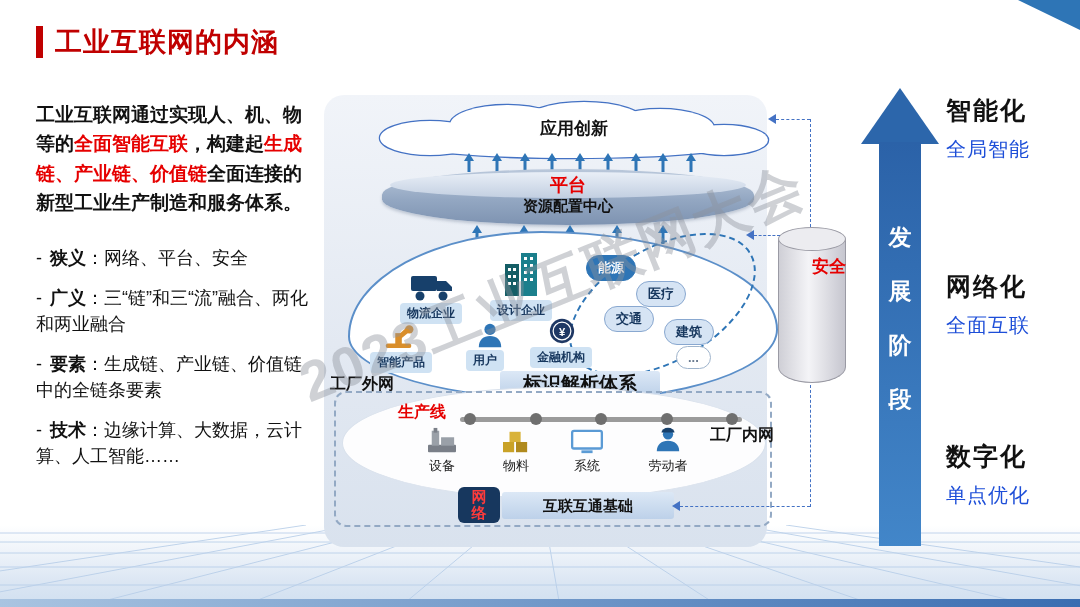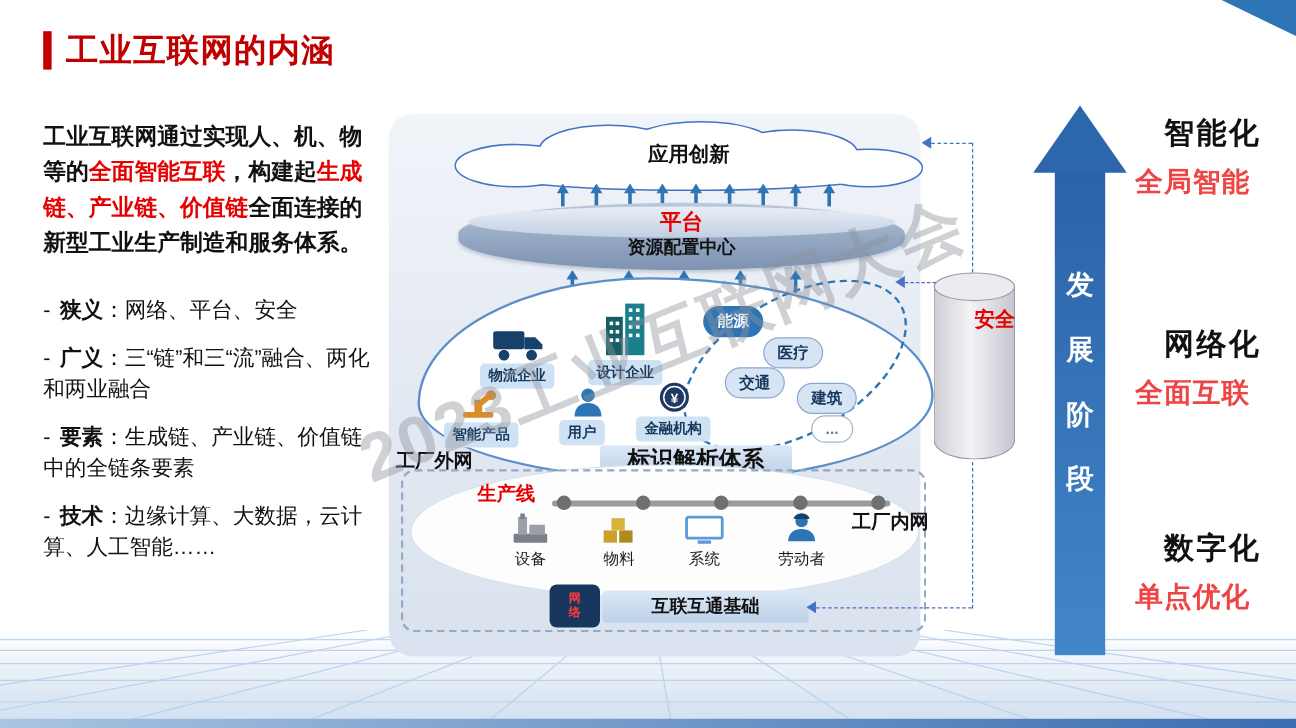--- a/index.html
+++ b/index.html
@@ -79,21 +79,21 @@
     border:2px dashed #93a9c4; border-radius:12px; }
 
   .prod-label { left:74px; top:307px; font-size:16px; font-weight:bold; color:#e60000; white-space:nowrap; }
   .prod-line { left:136px; top:322px; width:282px; height:5px; background:#9b9b9b; border-radius:3px; }
   .prod-dots { left:140px; top:318px; width:274px; display:flex; justify-content:space-between; }
   .dot { width:12px; height:12px; border-radius:50%; background:#6f6f6f; }
 
   .floor-item-label { position:absolute; font-size:13px; color:#1a1a1a; width:56px; text-align:center; }
   .net-box { left:134px; top:392px; width:42px; height:36px; background:#17375e; border-radius:6px;
     display:flex; align-items:center; justify-content:center; }
-  .net-box span { width:17px; word-break:break-all; line-height:1.1; font-size:10px; font-weight:bold; color:#ff3b3b; text-align:center; }
+  .net-box span { width:17px; word-break:break-all; line-height:1.1; font-size:15px; font-weight:bold; color:#ff3b3b; text-align:center; }
   .net-bar { left:178px; top:397px; width:172px; height:27px; border-radius:3px;
     background:linear-gradient(180deg,#dce8f6,#bdd1e9); text-align:center; line-height:27px;
     font-size:15px; font-weight:bold; color:#111; }
 
   .cylinder { left:454px; top:132px; width:68px; height:156px; }
   .cyl-body { position:absolute; top:12px; left:0; right:0; bottom:0;
     background:linear-gradient(90deg,#cfcfd6,#f4f4f7 45%,#c6c6cf);
     border:1.5px solid #9a9aa4; border-top:none; border-radius:0 0 34px 34px / 0 0 16px 16px; }
   .cyl-top { position:absolute; top:0; left:0; right:0; height:24px; background:#ececf0;
     border:1.5px solid #9a9aa4; border-radius:50%; }
@@ -114,22 +114,22 @@
 
   
   .big-arrow-head { position:absolute; left:861px; top:88px; width:0; height:0; z-index:2;
     border-left:39px solid transparent; border-right:39px solid transparent; border-bottom:56px solid #2c66ab; }
   .big-arrow-shaft { position:absolute; left:879px; top:142px; width:42px; height:404px; z-index:2;
     background:linear-gradient(180deg,#2b62a8,#4286c9); display:flex; justify-content:center; }
   .big-arrow-shaft span { margin-top:68px; width:26px; word-break:break-all; line-height:2.35;
     font-size:23px; font-weight:bold; color:#fff; text-align:center; }
 
   .stage { position:absolute; left:946px; z-index:2; }
-  .stage-name { font-size:25px; font-weight:bold; color:#111; letter-spacing:2px;margin-left:24px; }
-  .stage-desc { font-size:23px; font-weight:bold; color:#ef4444; margin-top:9px; letter-spacing:1px; }
+  .stage-name { font-size:25px; font-weight:bold; color:#111; letter-spacing:2px; }
+  .stage-desc { font-size:20px; font-weight:normal; color:#1d4ed8; margin-top:9px; letter-spacing:1px; }
   .stage1 { top:94px; } .stage2 { top:270px; } .stage3 { top:440px; }
 
   .icon-slot { position:absolute; }
   svg { display:block; }
 </style>
 </head>
 <body>
 
 <div class="slide">
 

